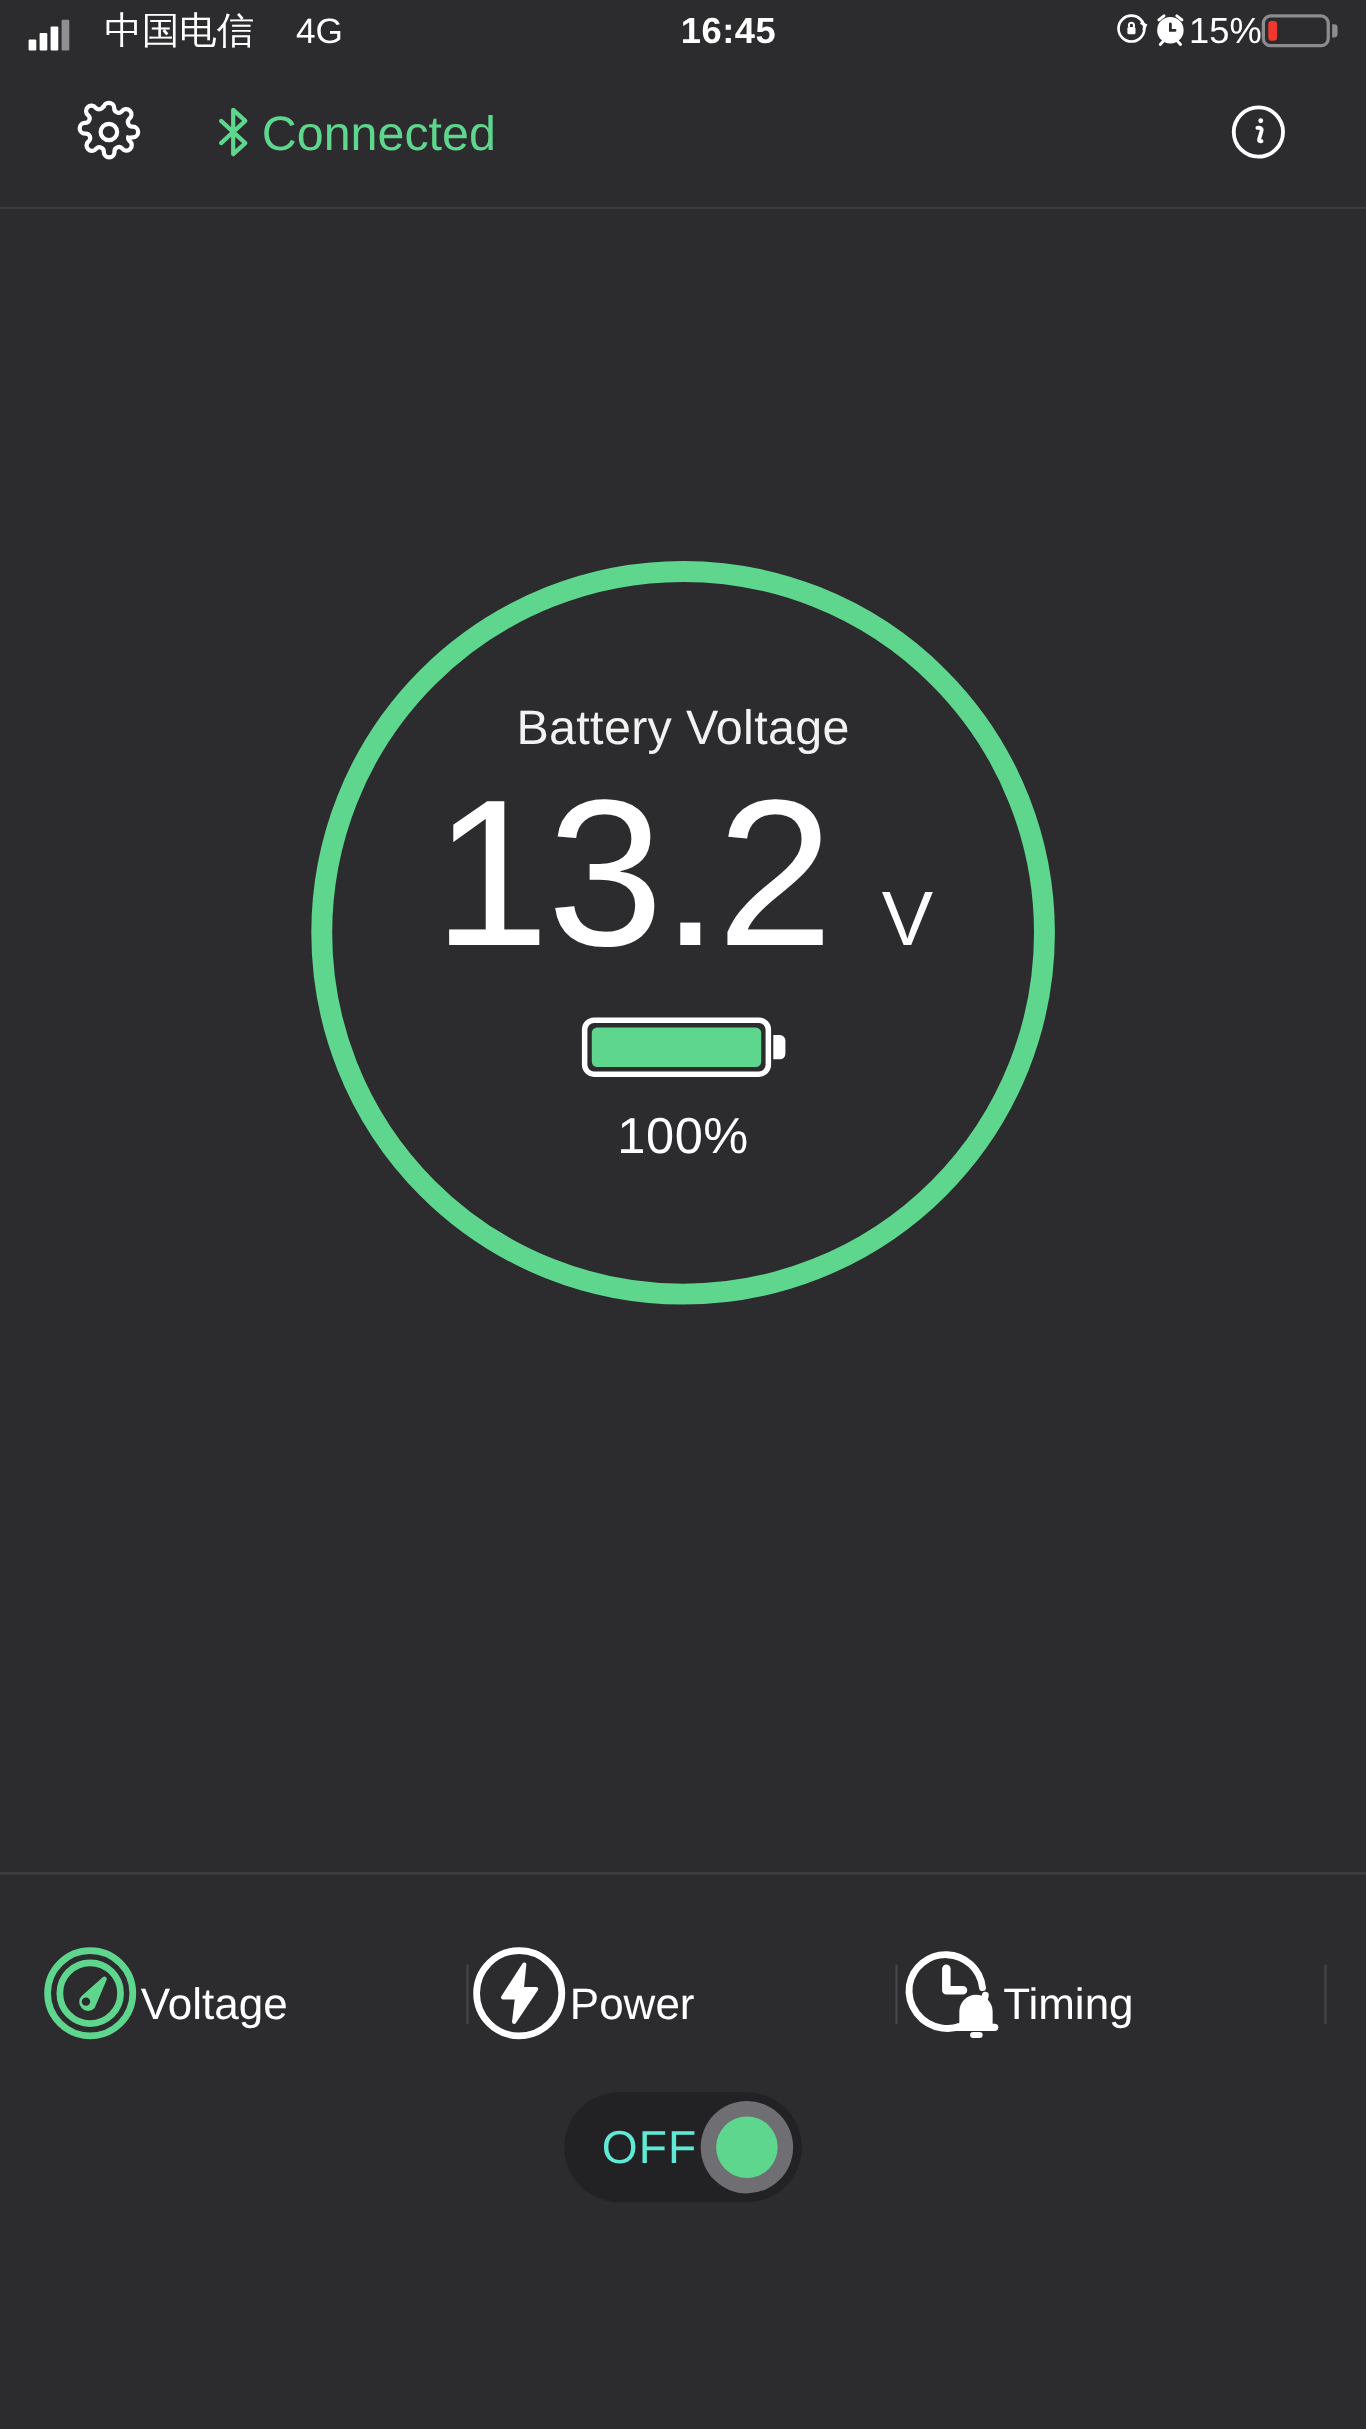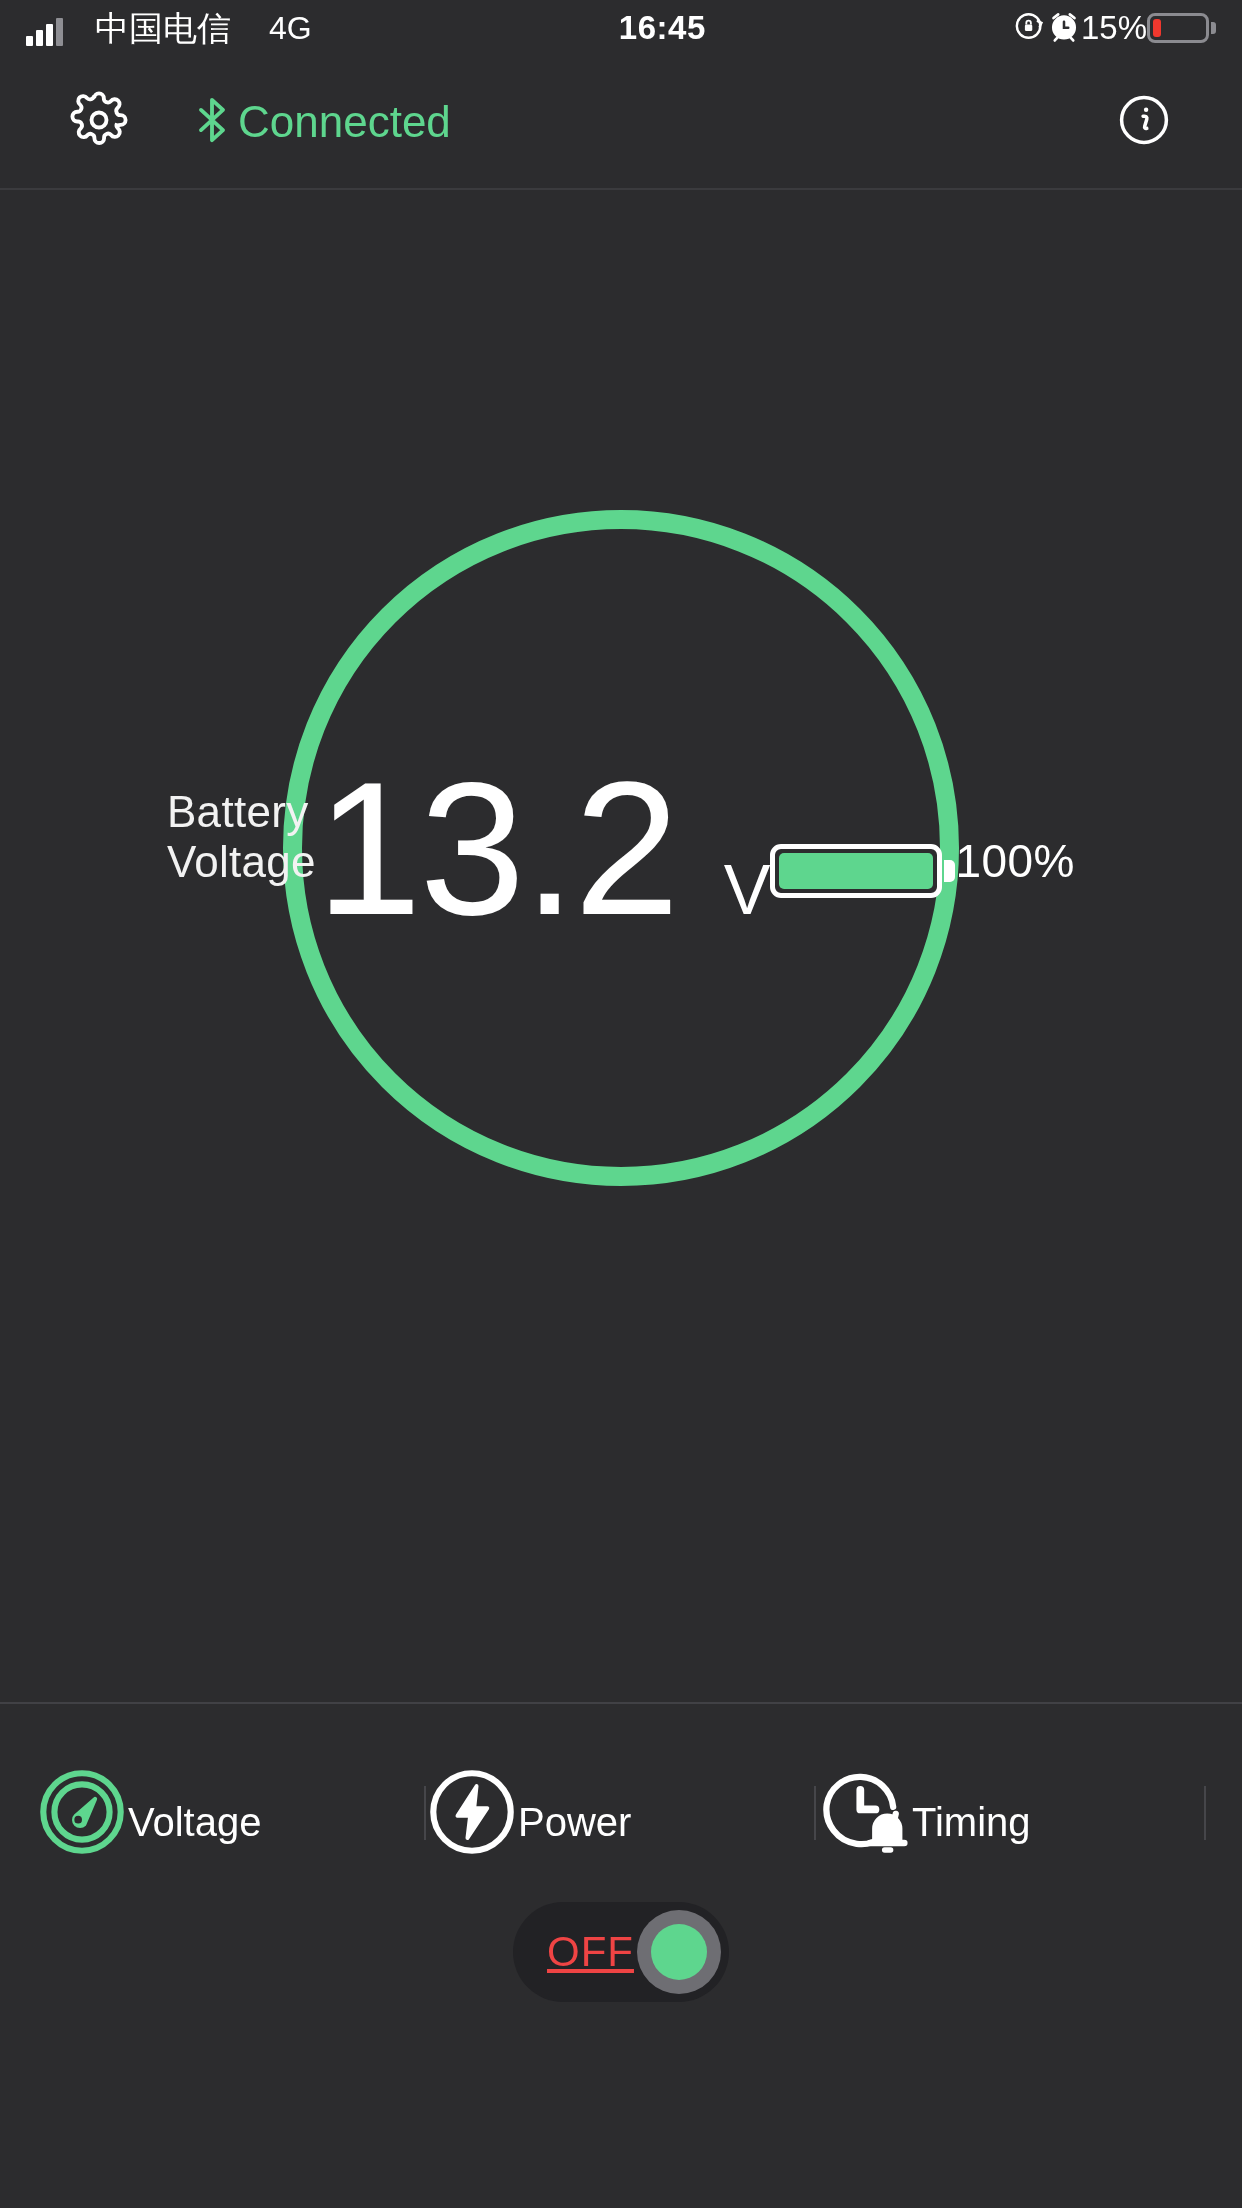--- a/index.html
+++ b/index.html
@@ -49,21 +49,21 @@
     flex:1 1 auto; display:flex; align-items:center; justify-content:flex-start; gap:4px;
   }
   .conn .label{ font-size:44px; color:#5ed68e; }
 
   
   .stage{ position:absolute; top:190px; left:0; width:1242px; height:1510px; }
   .ring{
     position:absolute; left:50%; top:320px; transform:translateX(-50%);
     width:676px; height:676px; border-radius:50%;
     border:19px solid #5ed68e;
-    display:flex; flex-direction:row; align-items:center; justify-content:center;
+    display:flex; flex-direction:column; align-items:center; justify-content:center;
   }
   .ring .cap{ font-size:44px; color:#f2f2f2; margin-bottom:22px; letter-spacing:.3px; }
   .reading{ display:flex; align-items:baseline; justify-content:flex-start;gap:30px; }
   .reading .val{ font-size:190px; line-height:170px; font-weight:300; letter-spacing:-2px; }
   .reading .unit{ font-size:70px; font-weight:300; margin-left:16px; }
 
   .batbig{ display:flex; align-items:center; margin-top:46px; }
   .batbig .shell{
     width:172px; height:54px; border:5px solid #ffffff; border-radius:11px;
     padding:4px; display:flex; align-items:center;
@@ -92,21 +92,21 @@
   .tab .tl{ font-size:40px; margin-top:20px; color:#ffffff; }
   .tab.active .tl{ color:#ffffff; }
   .sep{ flex:0 0 auto; width:2px; height:54px; background:#46464a; margin-top:26px; }
 
   .switchwrap{ display:flex; justify-content:center; margin-top:38px; }
   .switch{
     width:216px; height:100px; border-radius:50px; background:#222225;
     display:flex; align-items:center; justify-content:space-between;
     padding:0 8px 0 34px;
   }
-  .switch .txt{ font-size:42px; color:#ef4444; letter-spacing:1px;text-decoration:underline; }
+  .switch .txt{ font-size:42px; color:#5eead4; letter-spacing:1px; }
   .knob{
     width:84px; height:84px; border-radius:50%; background:#6e6e73;
     display:flex; align-items:center; justify-content:center;
   }
   .knob .dot{ width:56px; height:56px; border-radius:50%; background:#5ed68e; }
 </style>
 </head>
 <body>
 
 <div class="phone">

